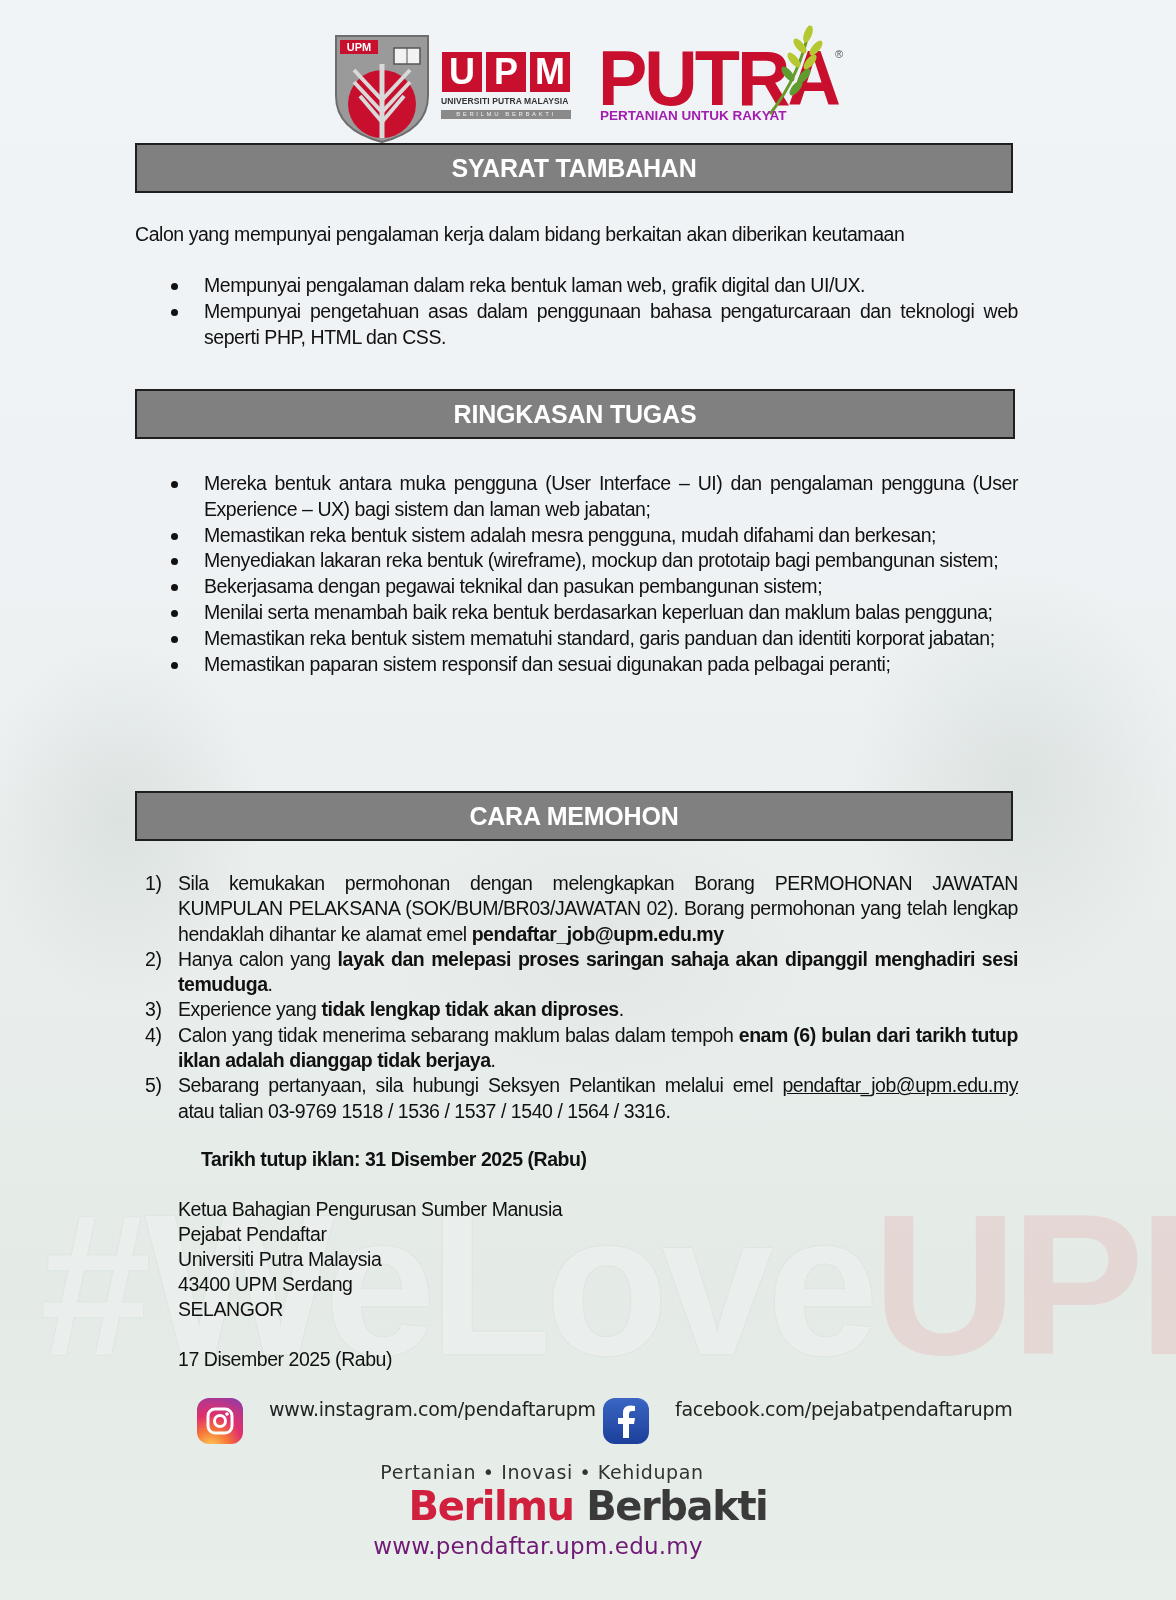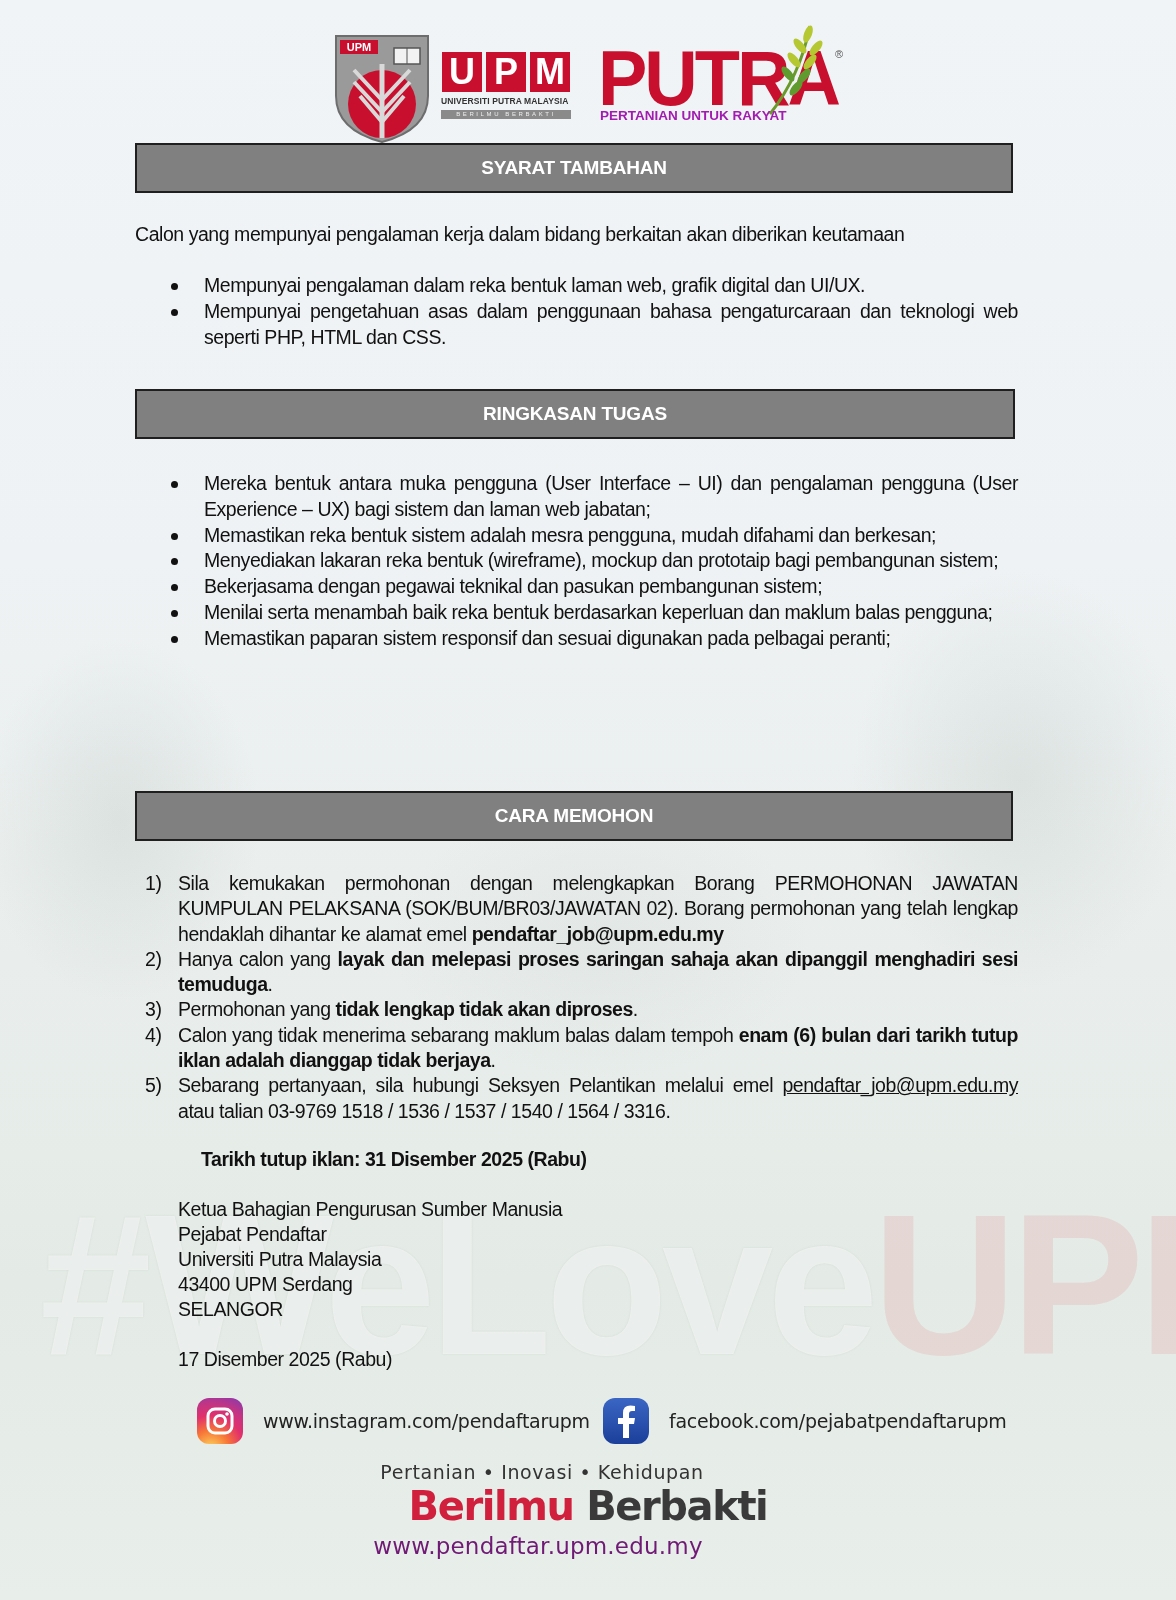--- a/index.html
+++ b/index.html
@@ -66,21 +66,21 @@
   }
   .putra-reg {
     position: absolute; left: 505px; top: 18px; font-size: 11px; color: #555;
   }
   .wheat { position: absolute; left: 430px; top: -14px; width: 80px; height: 100px; }
 
   
   .section-bar {
     position: absolute; left: 135px; height: 50px;
     background: #808080; border: 2px solid #1f1f1f;
-    color: #fff; font-weight: bold; font-size: 19px;
+    color: #fff; font-weight: bold; font-size: 25px;
     display: flex; align-items: center; justify-content: center;
     letter-spacing: -0.2px;
   }
 
   .text { position: absolute; font-size: 19.5px; line-height: 25.8px; color: #111; letter-spacing: -0.45px; }
   .intro { left: 135px; top: 222px; white-space: nowrap; }
 
   ul.bullets { position: absolute; left: 170px; width: 848px; list-style: none; }
   ul.bullets li {
     position: relative; padding-left: 34px; font-size: 19.5px; line-height: 25.8px;
@@ -99,21 +99,21 @@
   ol.numbered li .num { position: absolute; left: 2px; top: 0; }
   ol.numbered b { font-weight: bold; }
   .email-link { color: #111; text-decoration: underline; }
 
   .closing { position: absolute; left: 178px; font-size: 19.5px; letter-spacing: -0.45px; }
   .closing.bold { font-weight: bold; }
   .address { position: absolute; left: 178px; top: 1197px; font-size: 19.5px; line-height: 25px; letter-spacing: -0.45px; }
   .address div { white-space: nowrap; }
 
   
-  .social { position: absolute; top: 1398px; display: flex; align-items: center; gap: 20px; }
+  .social { position: absolute; top: 1398px; display: flex; align-items: flex-start; gap: 26px; }
   .social .icon {
     width: 46px; height: 46px; border-radius: 12px; display: flex; align-items: center; justify-content: center;
   }
   .ig-icon { background: radial-gradient(circle at 30% 110%, #fdd65e 0%, #f77737 30%, #e1306c 55%, #c13584 75%, #833ab4 100%); }
   .fb-icon { background: linear-gradient(180deg, #3b66c4 0%, #1b3f9a 100%); }
   .social .label { font-size: 19px; color: #222; font-family: "DejaVu Sans", sans-serif; letter-spacing: -0.3px; }
 
   .tagline {
     position: absolute; left: 0; width: 1084px; text-align: center; top: 1461px;
     font-family: "DejaVu Sans", sans-serif; font-size: 19px; color: #333; letter-spacing: 0.6px;
@@ -182,33 +182,34 @@
   <li>Mempunyai pengetahuan asas dalam penggunaan bahasa pengaturcaraan dan teknologi web seperti PHP, HTML dan CSS.</li>
 </ul>
 
 <div class="section-bar" style="top:389px; width:880px;">RINGKASAN TUGAS</div>
 <ul class="bullets" style="top:471px;">
   <li>Mereka bentuk antara muka pengguna (User Interface – UI) dan pengalaman pengguna (User Experience – UX) bagi sistem dan laman web jabatan;</li>
   <li>Memastikan reka bentuk sistem adalah mesra pengguna, mudah difahami dan berkesan;</li>
   <li>Menyediakan lakaran reka bentuk (wireframe), mockup dan prototaip bagi pembangunan sistem;</li>
   <li>Bekerjasama dengan pegawai teknikal dan pasukan pembangunan sistem;</li>
   <li>Menilai serta menambah baik reka bentuk berdasarkan keperluan dan maklum balas pengguna;</li>
+  <li>Memastikan reka bentuk sistem mematuhi standard, garis panduan dan identiti korporat jabatan;</li>
   <li>Memastikan paparan sistem responsif dan sesuai digunakan pada pelbagai peranti;</li>
 </ul>
 
 <div class="section-bar" style="top:791px; width:878px;text-align:center;">CARA MEMOHON</div>
 <ol class="numbered" style="top:871px;">
   <li>
     <span class="num">1)</span><span>Sila kemukakan permohonan dengan melengkapkan Borang PERMOHONAN JAWATAN KUMPULAN PELAKSANA (SOK/BUM/BR03/JAWATAN 02). Borang permohonan yang telah lengkap hendaklah dihantar ke alamat emel </span><b>pendaftar_job@upm.edu.my</b>
   </li>
   <li>
     <span class="num">2)</span><span>Hanya calon yang </span><b>layak dan melepasi proses saringan sahaja akan dipanggil menghadiri sesi temuduga</b><span>.</span>
   </li>
   <li>
-    <span class="num">3)</span><span>Permohonan yang </span><b>tidak lengkap tidak akan diproses</b><span>.</span>
+    <span class="num">3)</span><span>Experience yang </span><b>tidak lengkap tidak akan diproses</b><span>.</span>
   </li>
   <li>
     <span class="num">4)</span><span>Calon yang tidak menerima sebarang maklum balas dalam tempoh </span><b>enam (6) bulan dari tarikh tutup iklan adalah dianggap tidak berjaya</b><span>.</span>
   </li>
   <li>
     <span class="num">5)</span><span>Sebarang pertanyaan, sila hubungi Seksyen Pelantikan melalui emel </span><a class="email-link">pendaftar_job@upm.edu.my</a><span> atau talian 03-9769 1518 / 1536 / 1537 / 1540 / 1564 / 3316.</span>
   </li>
 </ol>
 
 <div class="closing bold" style="top:1148px;margin-left:23px;">Tarikh tutup iklan: 31 Disember 2025 (Rabu)</div>

